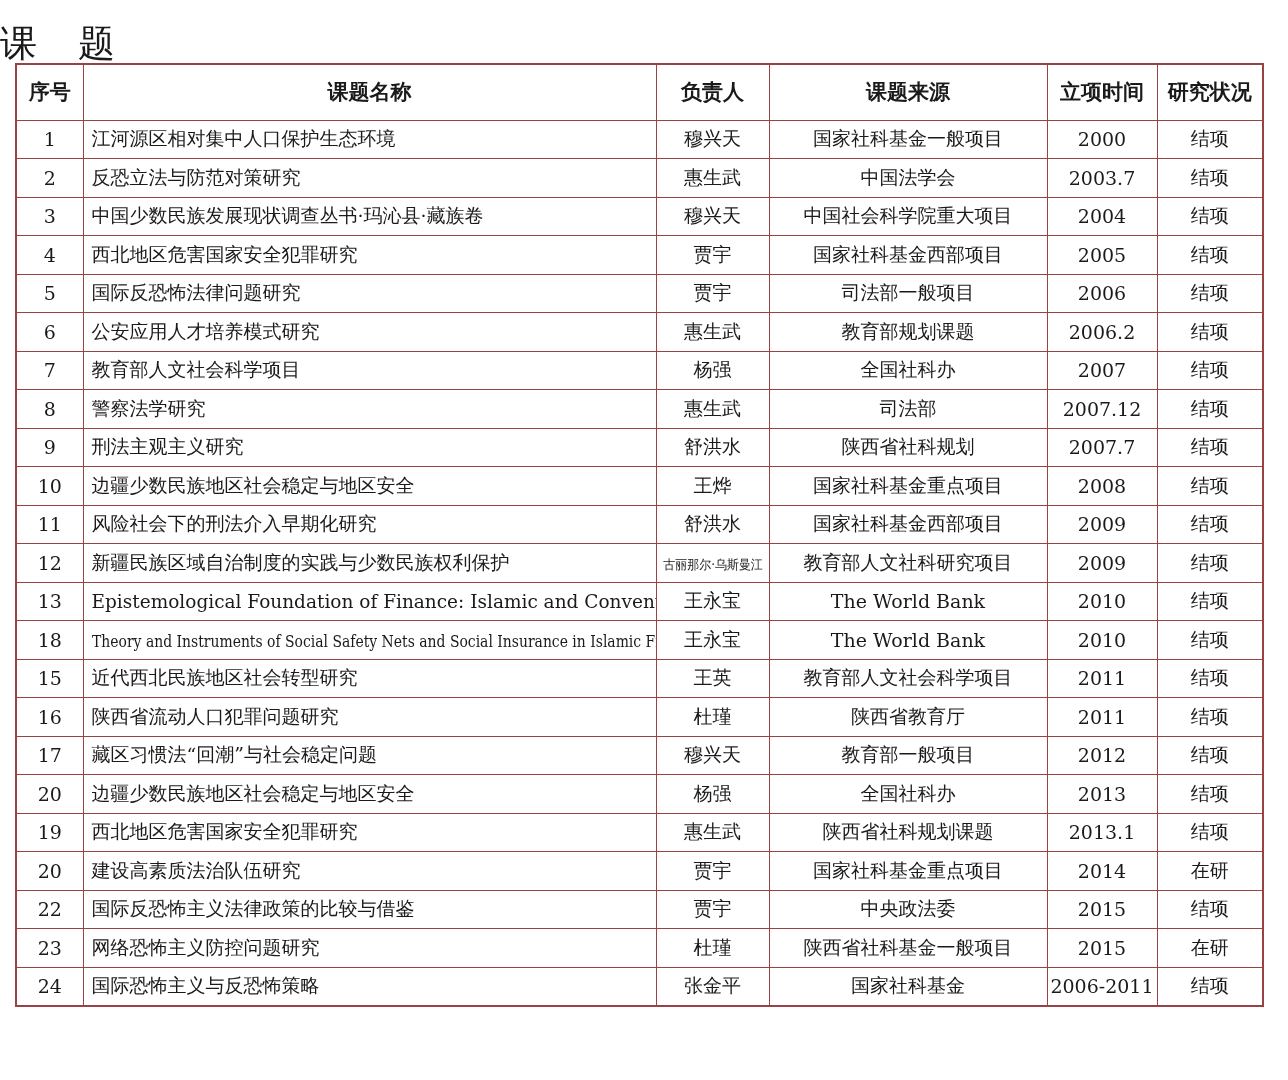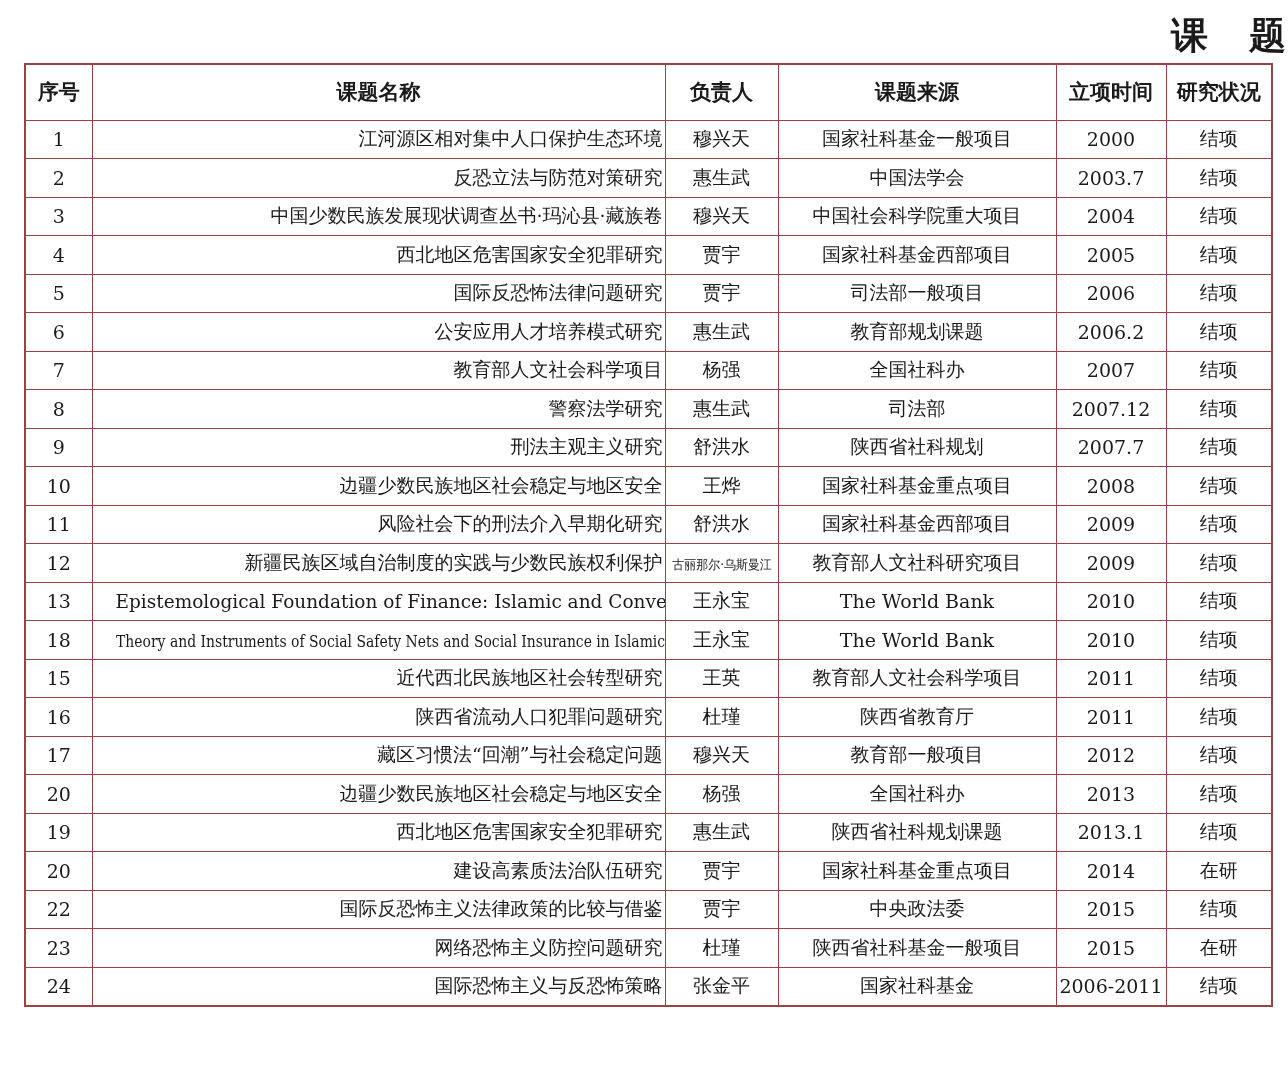--- a/index.html
+++ b/index.html
@@ -5,54 +5,54 @@
   :root { --border-color: #9a4143; --text-color: #1a1a1a; }
   * { box-sizing: border-box; }
   html, body {
     margin: 0; padding: 0;
     width: 1288px; height: 1080px;
     background: #ffffff;
     font-family: "DejaVu Serif", "Liberation Serif", serif;
     color: var(--text-color);
   }
   .page-title {
-    text-align: right;
+    text-align: left;
     font-size: 37px;
-    font-weight: bold;
-    padding-top: 12px;
+    font-weight: normal;
+    padding-top: 21px;
     height: 46px;
     line-height: 46px;
     letter-spacing: 2px;
     font-family: "DejaVu Serif", "Liberation Serif", serif;
   }
   table.topics {
     border-collapse: collapse;
     table-layout: fixed;
     width: 1247px;
-    margin-left: 24px;
+    margin-left: 15px;
     margin-top: 17px;
     border: 2px solid var(--border-color);
   }
   .topics th, .topics td {
     border: 1px solid var(--border-color);
     overflow: hidden;
     vertical-align: middle;
     text-align: center;
     padding: 0 2px;
   }
   .topics thead tr { height: 56px; }
   .topics tbody tr { height: 38.5px; }
   .topics th {
     font-family: "Liberation Sans", "DejaVu Sans", sans-serif;
     font-weight: bold;
     font-size: 21px;
     color: var(--text-color);
   }
   .topics td { font-size: 19px; }
-  .topics td.title-cell { text-align: right; padding-left: 23px; }
+  .topics td.title-cell { text-align: left; padding-left: 8px; }
   .latin {
     font-family: "DejaVu Serif", serif;
     font-size: 18.5px;
     white-space: nowrap;
     display: inline-block;
   }
   .latin.condensed {
     font-size: 17px;
     transform: scaleX(0.82);
     transform-origin: 0 50%;

